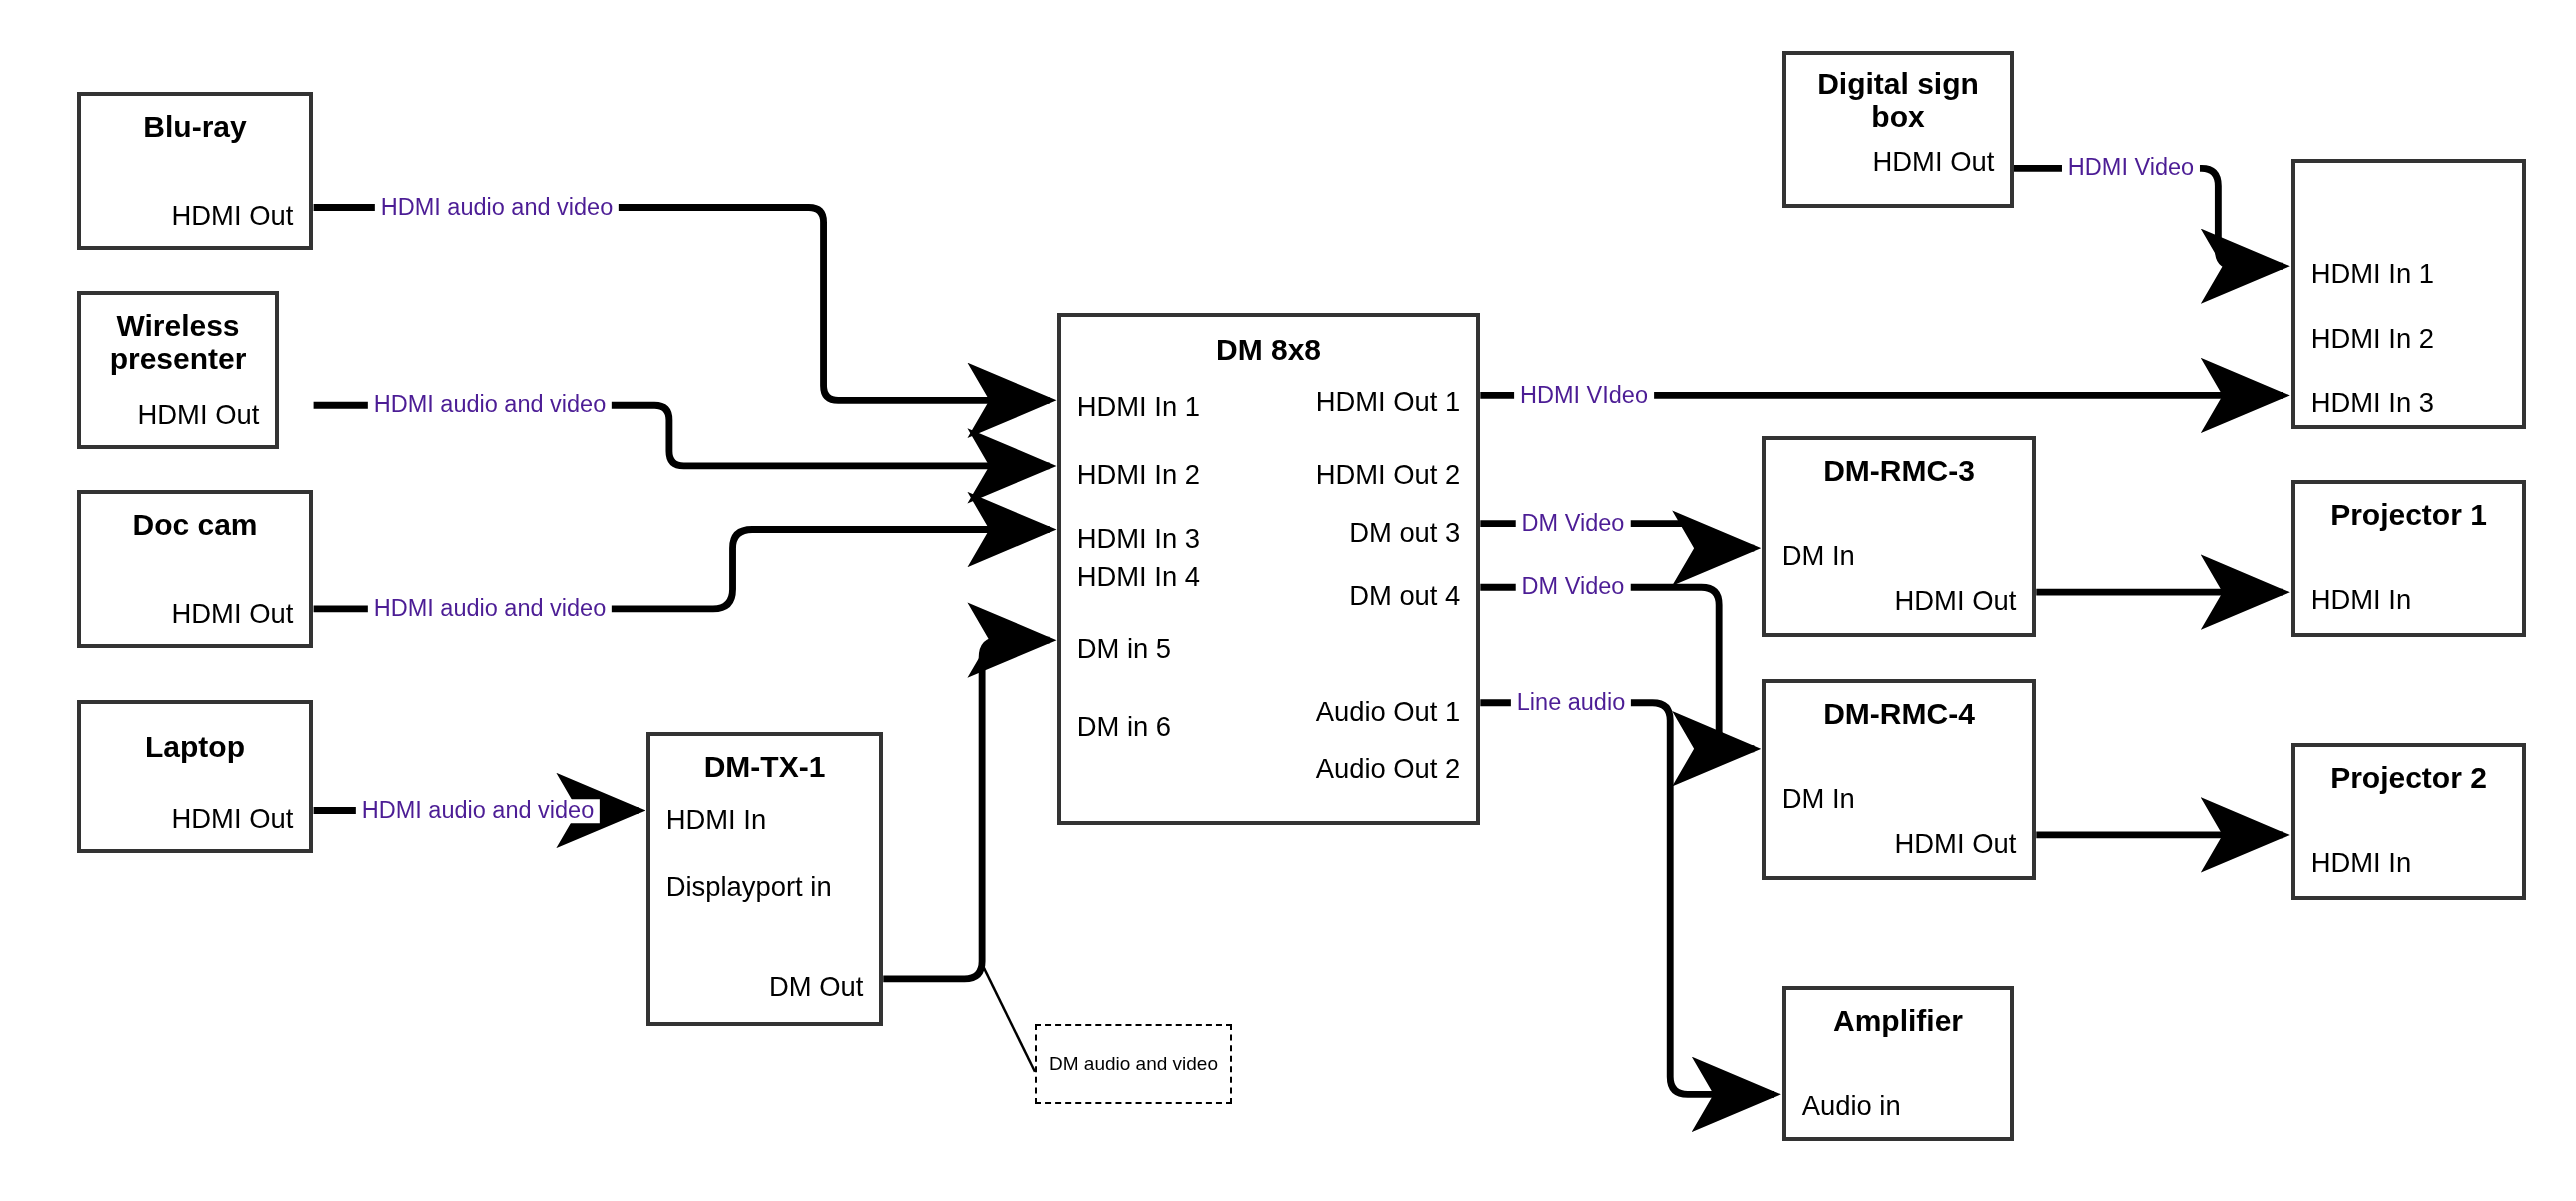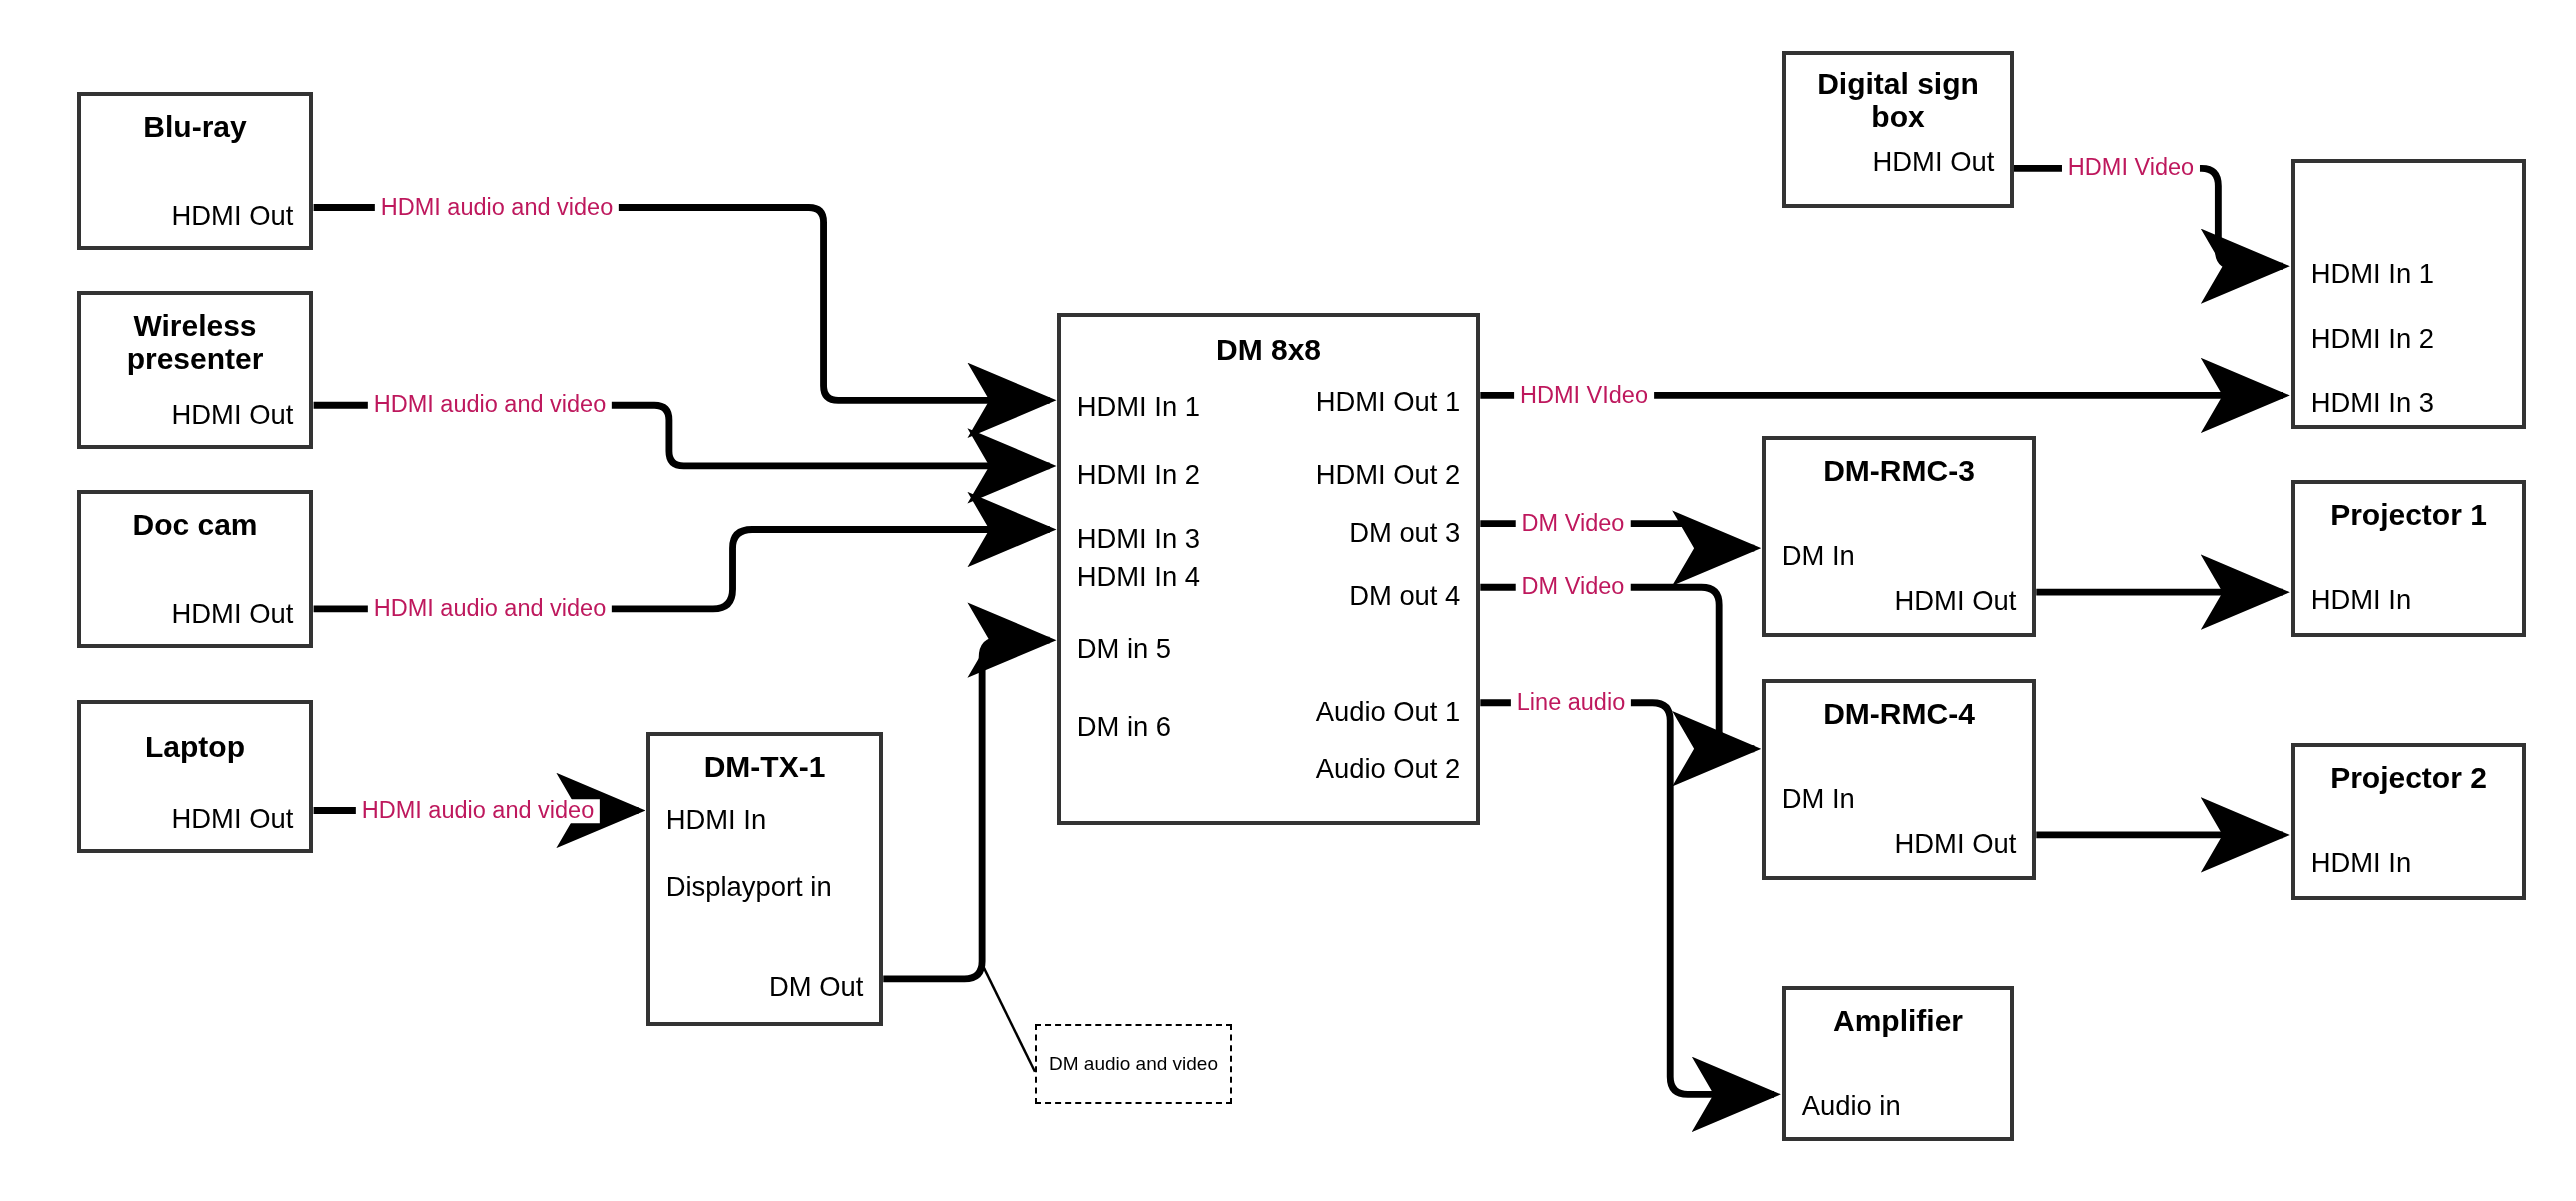--- a/index.html
+++ b/index.html
@@ -58,21 +58,21 @@
     color: #000000;
     position: absolute;
     white-space: nowrap;
     line-height: 1;
   }
   .port-left { left: 15.7px; }
   .port-right { right: 15.7px; }
   .edge-label {
     position: absolute;
     font-size: 23.5px;
-    color: #be185d;
+    color: #4c1d95;
     background: #ffffff;
     white-space: nowrap;
     padding: 0 5.9px;
     line-height: 1;
     transform: translate(-50%, -50%);
   }
   .callout {
     position: absolute;
     box-sizing: border-box;
     border: 2.9px dashed #000000;
@@ -124,21 +124,21 @@
     <path class="wire" d="M2080,605 H2332" marker-end="url(#arrow)"></path>
 
     <path class="wire" d="M2080,853 H2332" marker-end="url(#arrow)"></path>
   </svg>
 
   <div class="node" style="left:77px; top:92px; width:236px; height:158px;">
     <div class="node-title" style="margin-top:13.7px;">Blu-ray</div>
     <div class="port port-right" style="top:106px;">HDMI Out</div>
   </div>
 
-  <div class="node" style="left:77px; top:291px; width:236px; height:158px;">
+  <div class="node" style="left:77px; top:291px; width:202px; height:158px;">
     <div class="node-title" style="margin-top:13.7px;">Wireless
 presenter</div>
     <div class="port port-right" style="top:106px;">HDMI Out</div>
   </div>
 
   <div class="node" style="left:77px; top:490px; width:236px; height:158px;">
     <div class="node-title" style="margin-top:13.7px;">Doc cam</div>
     <div class="port port-right" style="top:106px;">HDMI Out</div>
   </div>
 

